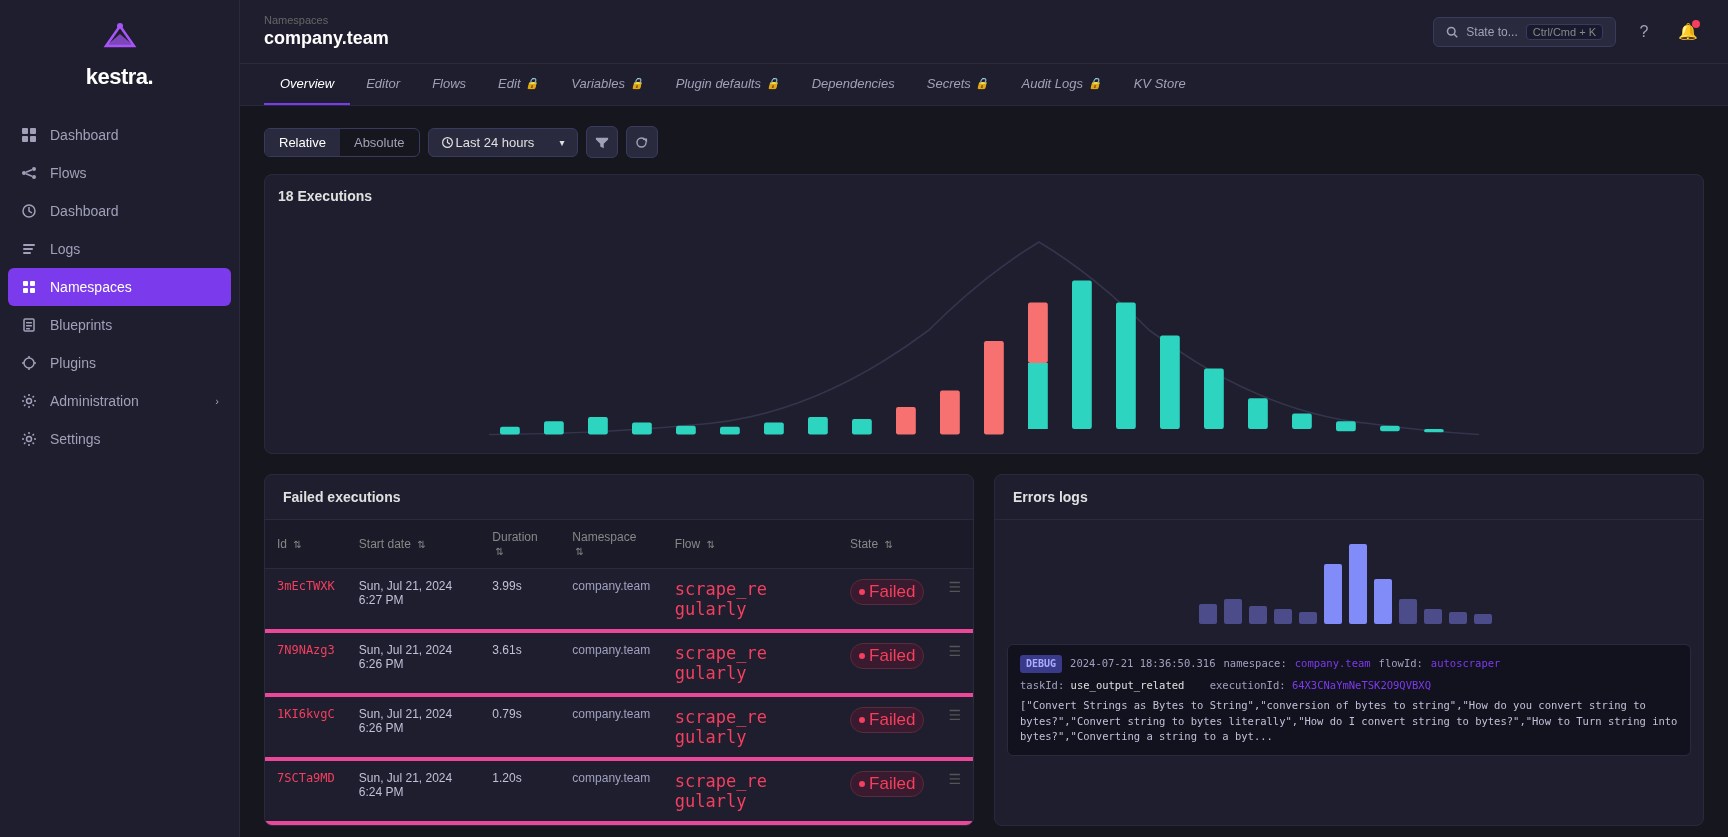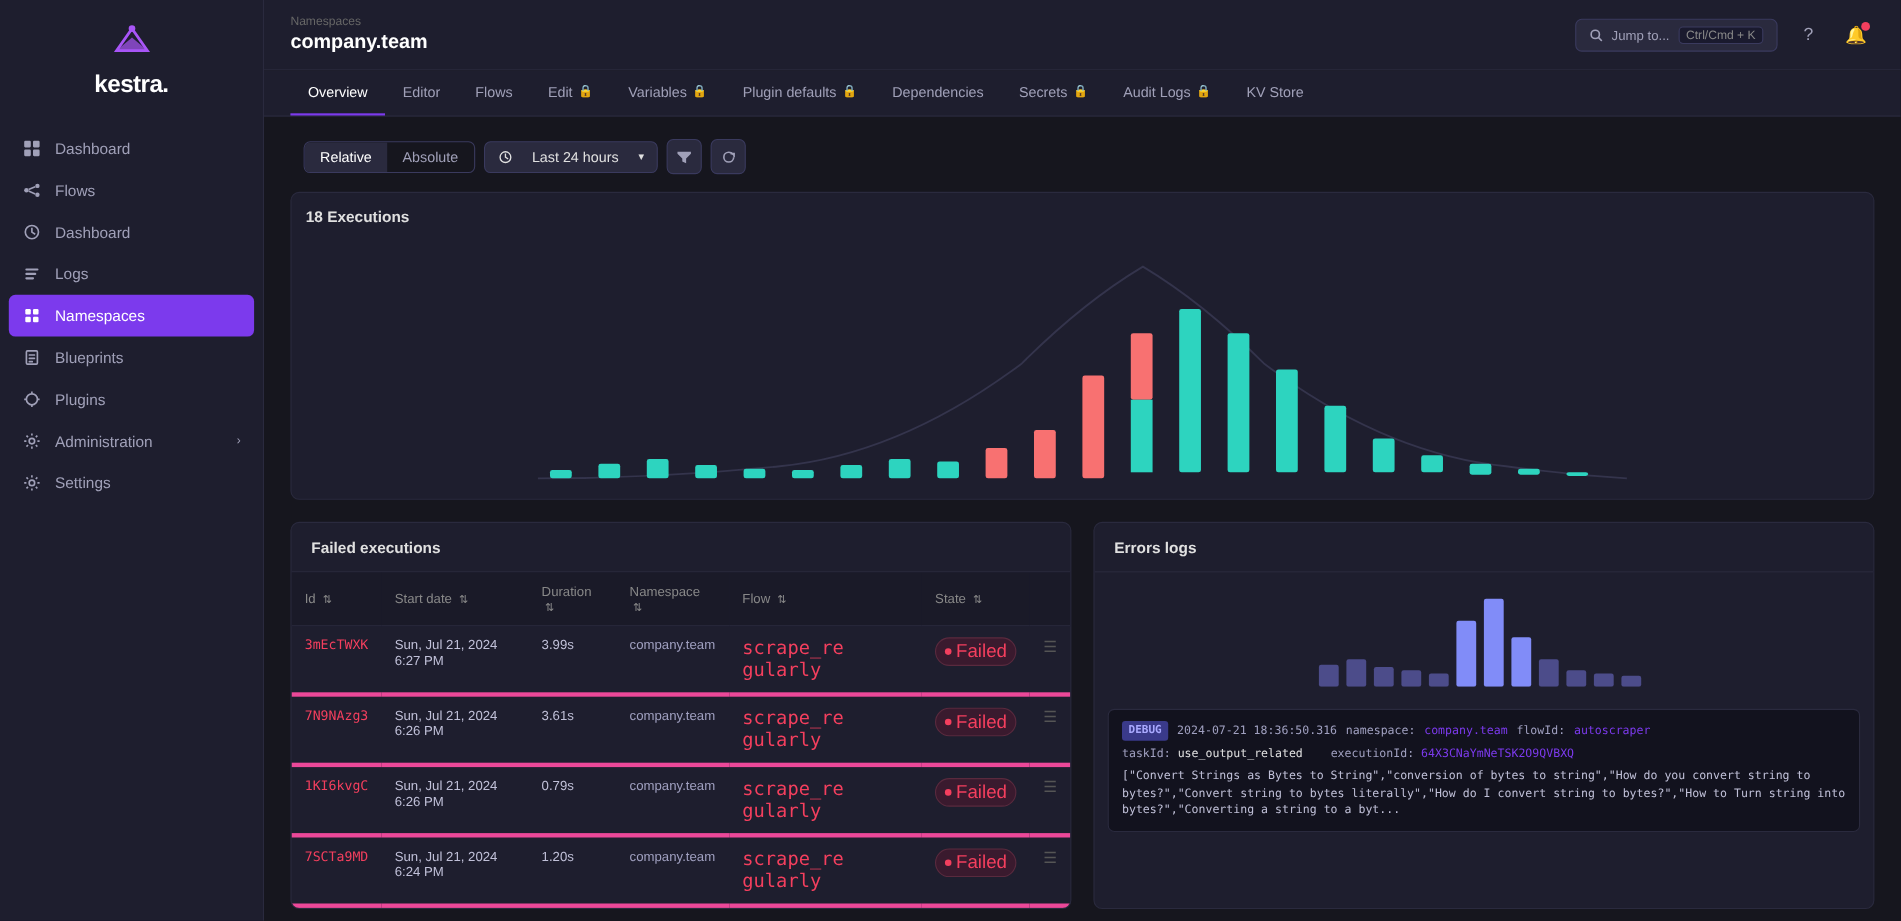--- a/index.html
+++ b/index.html
@@ -139,22 +139,24 @@
       padding: 0 24px;
       gap: 0;
     }
     .tab-item {
       padding: 12px 16px;
       font-size: 13px;
       color: #a0a0b8;
       cursor: pointer;
       border-bottom: 2px solid transparent;
       display: flex;
+      align-items: center;
       gap: 5px;
       white-space: nowrap;
+      font-style: italic;
     }
     .tab-item.active { color: #fff; border-bottom: 2px solid #7c3aed; }
     .tab-lock { font-size: 11px; color: #666; }
 
     
     .content-area {
       flex: 1;
       overflow-y: auto;
       padding: 20px 24px;
       background: #16161e;
@@ -165,35 +167,34 @@
       display: flex;
       align-items: center;
       gap: 8px;
       margin-bottom: 16px;
     }
     .filter-toggle {
       display: flex;
       border: 1px solid #3a3a5e;
       border-radius: 6px;
       overflow: hidden;
-      margin-left: 12px;
     }
     .filter-toggle-btn {
       padding: 6px 14px;
       background: transparent;
       color: #a0a0b8;
       border: none;
       cursor: pointer;
       font-size: 13px;
     }
     .filter-toggle-btn.active { background: #2a2a3e; color: #fff; }
     .time-select {
       display: flex;
       align-items: center;
-      gap: 18px;
+      gap: 2px;
       background: #2a2a3e;
       border: 1px solid #3a3a5e;
       border-radius: 6px;
       padding: 6px 12px;
       cursor: pointer;
       color: #e0e0e0;
       font-size: 13px;
       min-width: 150px;
     }
     .time-select .chevron { margin-left: auto; font-size: 10px; }
@@ -310,21 +311,21 @@
       border-radius: 6px;
       padding: 10px 12px;
       font-family: monospace;
       font-size: 10.5px;
       color: #a0a0c0;
       line-height: 1.6;
       border: 1px solid #2a2a3e;
     }
     .log-line-1 {
       display: flex;
-      align-items: flex-end;
+      align-items: flex-start;
       gap: 8px;
       flex-wrap: wrap;
       margin-bottom: 4px;
     }
     .log-badge-debug {
       background: #3a3a8a;
       color: #aaaaff;
       padding: 1px 6px;
       border-radius: 3px;
       font-size: 10px;
@@ -464,21 +465,21 @@
     <div class="topbar-left">
       <div class="breadcrumb">Namespaces</div>
       <div class="page-title">company.team</div>
     </div>
     <div class="topbar-right">
       <button class="jump-to-btn">
         <svg width="12" height="12" fill="none" stroke="currentColor" stroke-width="2" viewBox="0 0 16 16">
             <circle cx="7" cy="7" r="5"></circle>
             <line x1="11" y1="11" x2="15" y2="15"></line>
           </svg>
-        <span>Jump to...</span>
+        <span>State to...</span>
         <span class="shortcut">Ctrl/Cmd + K</span>
       </button>
       <button class="topbar-icon-btn">?</button>
       <button class="topbar-icon-btn notification-bell">
         🔔
         <span class="notif-dot"></span>
       </button>
     </div>
   </div>
 

